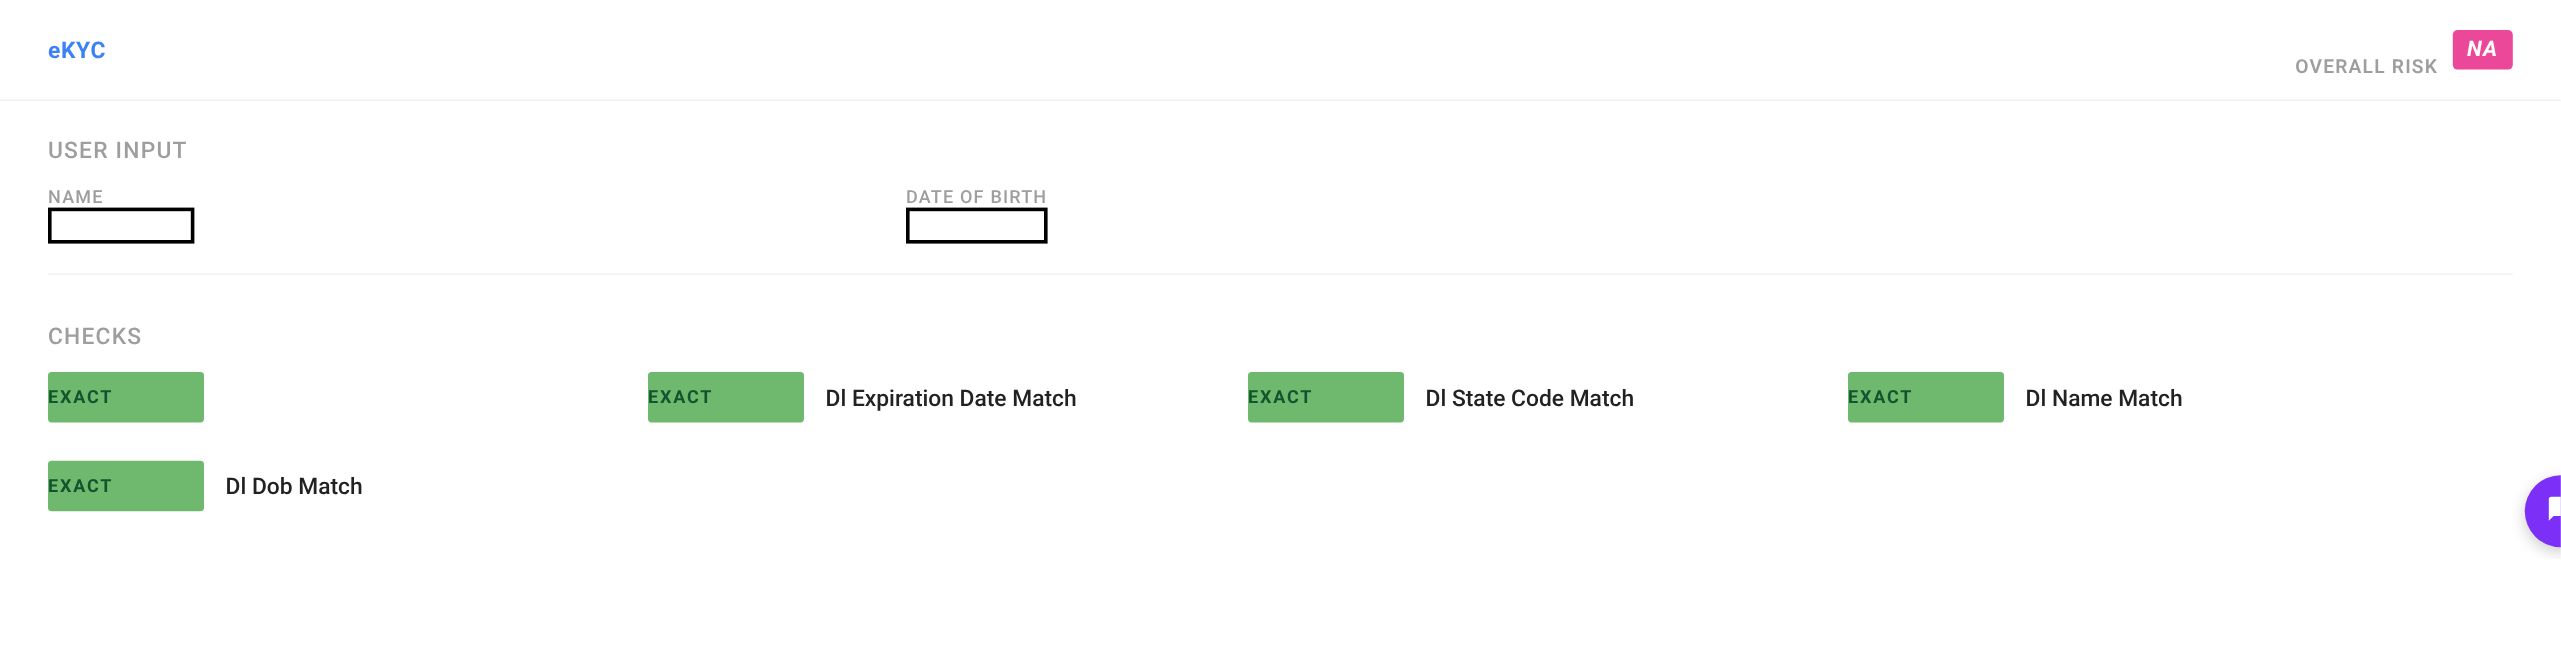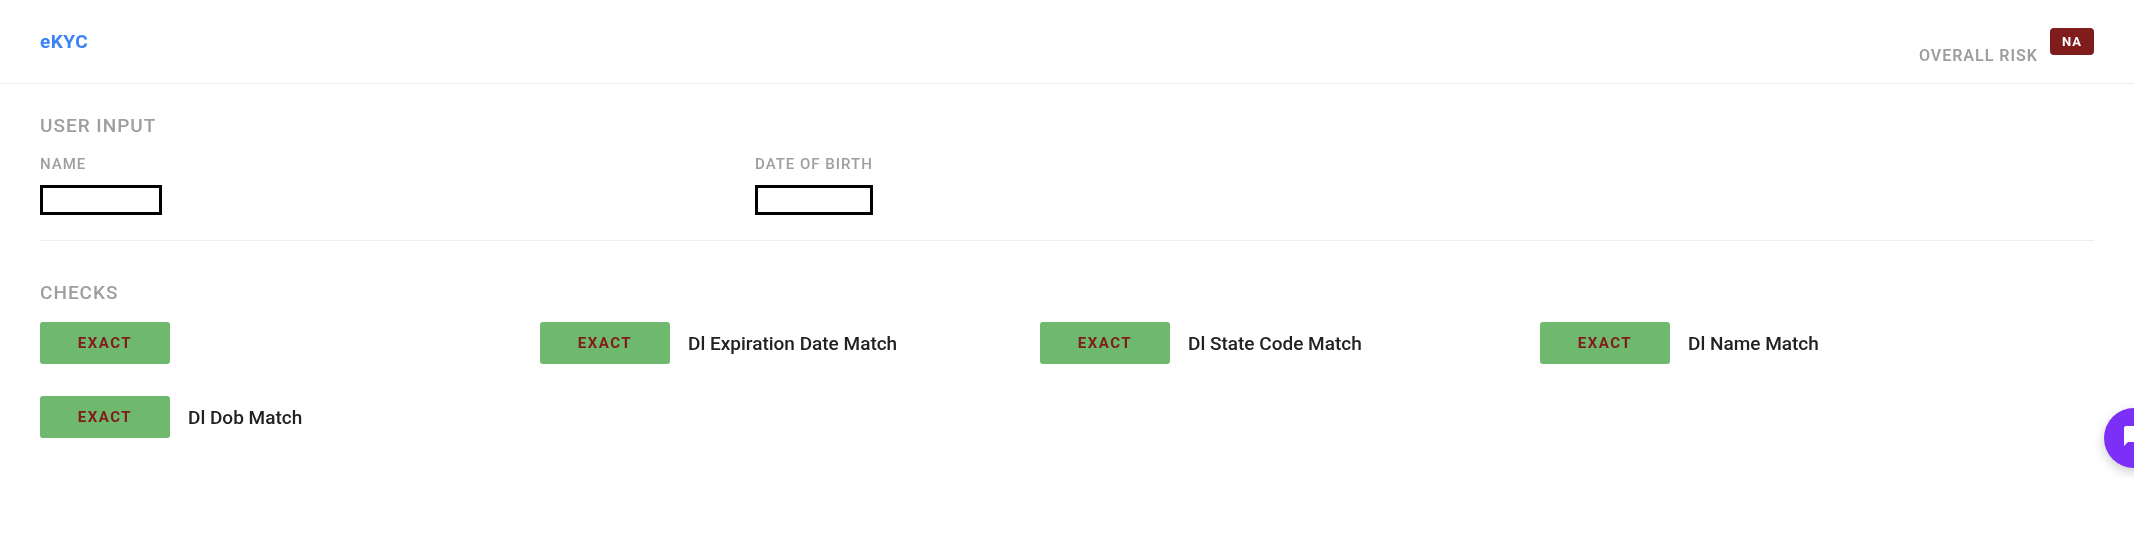--- a/index.html
+++ b/index.html
@@ -33,27 +33,28 @@
       gap: 12px;
     }
     .risk-label {
       font-size: 16px;
       font-weight: 600;
       letter-spacing: 1px;
       color: #9e9e9e;
       margin-top: 28px;
     }
     .risk-badge {
-      background: #7f1d1d;
+      background: #ec4899;
       color: #ffffff;
-      font-size: 13px;
+      font-size: 18px;
       font-weight: 700;
       letter-spacing: 1px;
       padding: 6px 12px;
       border-radius: 4px;
+      font-style: italic;
     }
     .content {
       padding: 30px 40px 40px 40px;
     }
     .section-title {
       font-size: 19px;
       font-weight: 500;
       letter-spacing: 1px;
       color: #9e9e9e;
       margin-bottom: 18px;
@@ -70,21 +71,21 @@
       flex-direction: column;
     }
     .field-group.name-group {
       width: 715px;
     }
     .field-label {
       font-size: 15px;
       font-weight: 500;
       letter-spacing: 1px;
       color: #9e9e9e;
-      margin-bottom: 12px;
+      margin-bottom: 0;
     }
     .redacted-box {
       border: 3px solid #000000;
       background: #ffffff;
       height: 30px;
     }
     .redacted-name {
       width: 122px;
     }
     .redacted-dob {
@@ -96,27 +97,26 @@
       row-gap: 32px;
     }
     .check-item {
       display: flex;
       align-items: center;
       gap: 18px;
       width: 500px;
     }
     .status-badge {
       background: #6fb96f;
-      color: #7f1d1d;
+      color: #14532d;
       font-size: 15px;
       font-weight: 700;
       letter-spacing: 1.5px;
       padding: 12px 0;
       width: 130px;
-      text-align: center;
       border-radius: 3px;
     }
     .check-label {
       font-size: 19px;
       font-weight: 500;
       color: #222222;
     }
     .fab {
       position: absolute;
       right: -30px;

